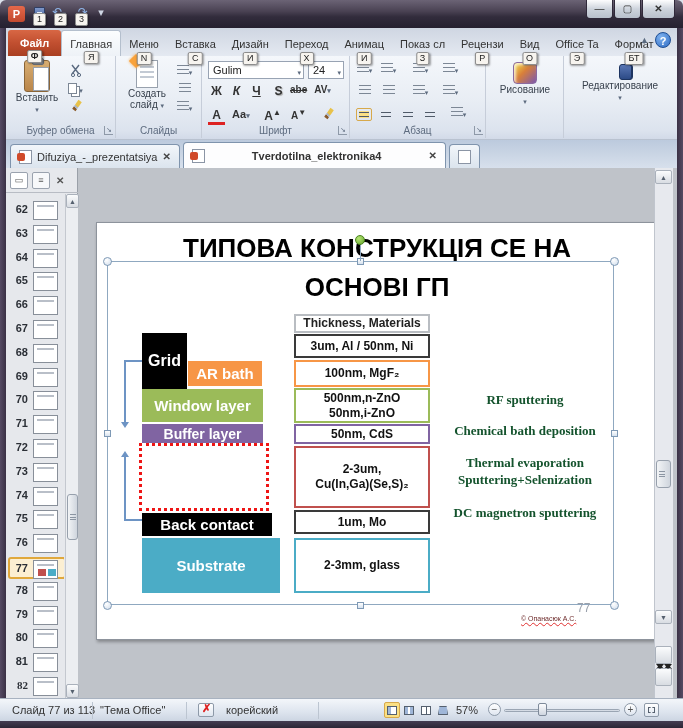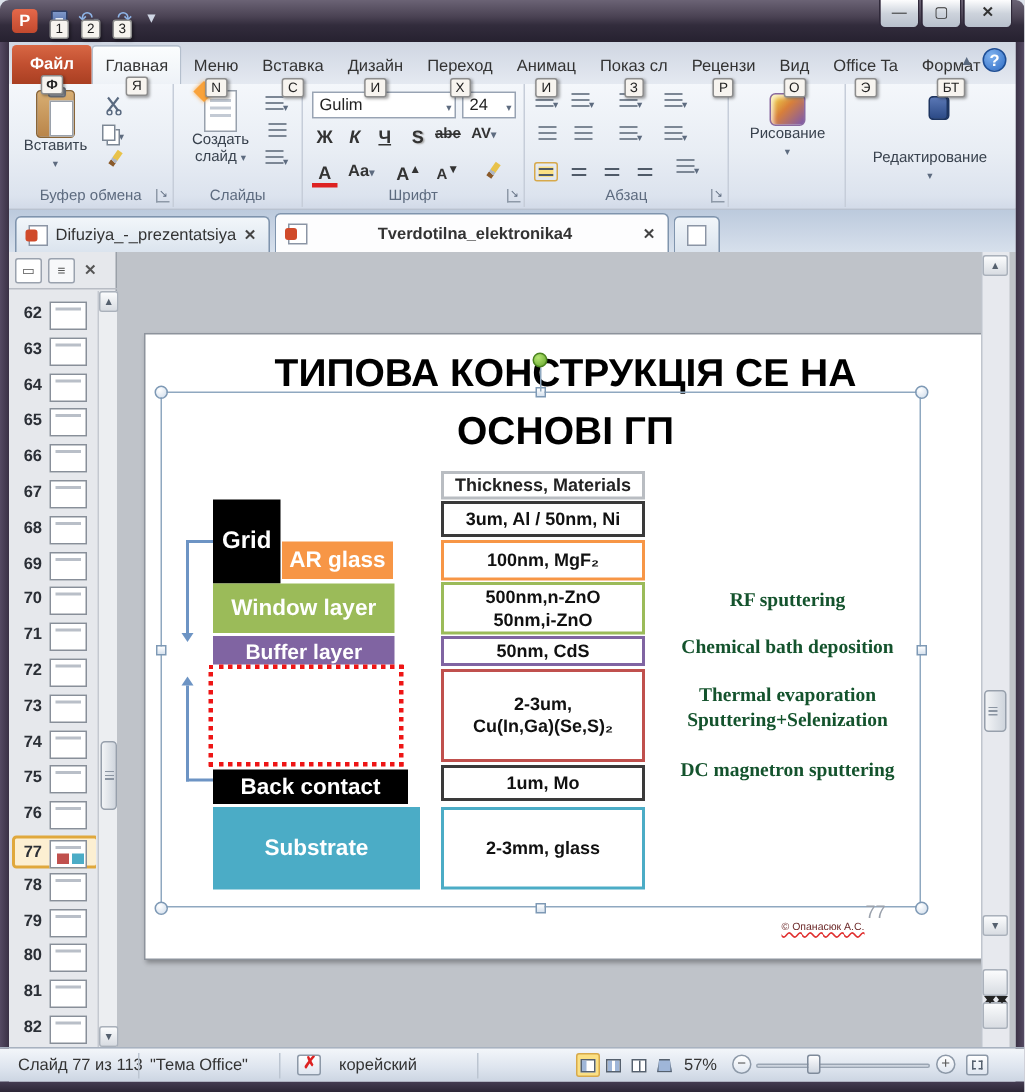--- a/index.html
+++ b/index.html
@@ -274,21 +274,21 @@
       <div class="bigbtn" style="left:6px;top:4px;width:66px">
         <div class="drawic"></div>
         <div><span>Рисование</span><br><span class="dd">▾</span></div>
       </div>
       <div class="glabel" style="opacity:0"></div>
     </div>
 
     <div class="rgroup" style="left:558px;width:112px;border-right:none">
       <div class="bigbtn" style="left:6px;top:4px;width:100px">
         <div class="binoc"></div>
-        <div style="margin-top:20px"><span>Редактирование</span><br><span class="dd">▾</span></div>
+        <div style="margin-top:0"><span>Редактирование</span><br><span class="dd">▾</span></div>
       </div>
     </div>
   </div>
 
   <div id="doctabs">
       <div class="dtab">
         <span class="dicon"></span>
         <span>Difuziya_-_prezentatsiya</span>
         <span class="dclose"></span>
       </div>
@@ -384,21 +384,21 @@
             <span class="tthumb"></span>
           </div>
           <div class="titem" style="top: 434.4px;">
             <span class="tnum">80</span>
             <span class="tthumb"></span>
           </div>
           <div class="titem" style="top: 458.2px;">
             <span class="tnum">81</span>
             <span class="tthumb"></span>
           </div>
-          <div class="titem" style="top: 482px;">
+          <div class="titem" style="top: 482px; font-family: Liberation Serif, serif;">
             <span class="tnum">82</span>
             <span class="tthumb"></span>
           </div>
         </div>
       <div id="pscroll">
         <span class="scar" style="top:0">▲</span>
         <span class="sthumb" style="top:300px;height:46px"></span>
         <span class="scar" style="bottom:0">▼</span>
       </div>
     </div>
@@ -424,21 +424,21 @@
         <span class="barrow down" style="left:24px;top:199px"></span>
         <span class="barrow up" style="left:24px;top:228px"></span>
         <div class="bline" style="left:27px;top:234px;width:2px;height:64px"></div>
         <div class="bline" style="left:27px;top:296px;width:18px;height:2px"></div>
 
         <div id="layers">
             <div class="layer" style="left: 45px; top: 110px; width: 45px; height: 56px; font-size: 16px; background: rgb(0, 0, 0); color: rgb(255, 255, 255);">
               <span>Grid</span>
             </div>
             <div class="layer" style="left: 91px; top: 138px; width: 74px; height: 25px; font-size: 15px; background: rgb(247, 150, 70); color: rgb(255, 255, 255);">
-              <span>AR glass</span>
+              <span>AR bath</span>
             </div>
             <div class="layer" style="left: 45px; top: 166px; width: 121px; height: 33px; font-size: 15px; background: rgb(155, 187, 89); color: rgb(255, 255, 255);">
               <span>Window layer</span>
             </div>
             <div class="layer" style="left: 45px; top: 201px; width: 121px; height: 19px; font-size: 14px; background: rgb(128, 100, 162); color: rgb(255, 255, 255);">
               <span>Buffer layer</span>
             </div>
             <div class="layer dashed" style="left: 42px; top: 220px; width: 130px; height: 68px; font-size: 15px; color: rgb(255, 255, 255);">
               <span class="fillin" style="background: rgb(192, 80, 77);"></span>
               <span>Absorber layer</span>

